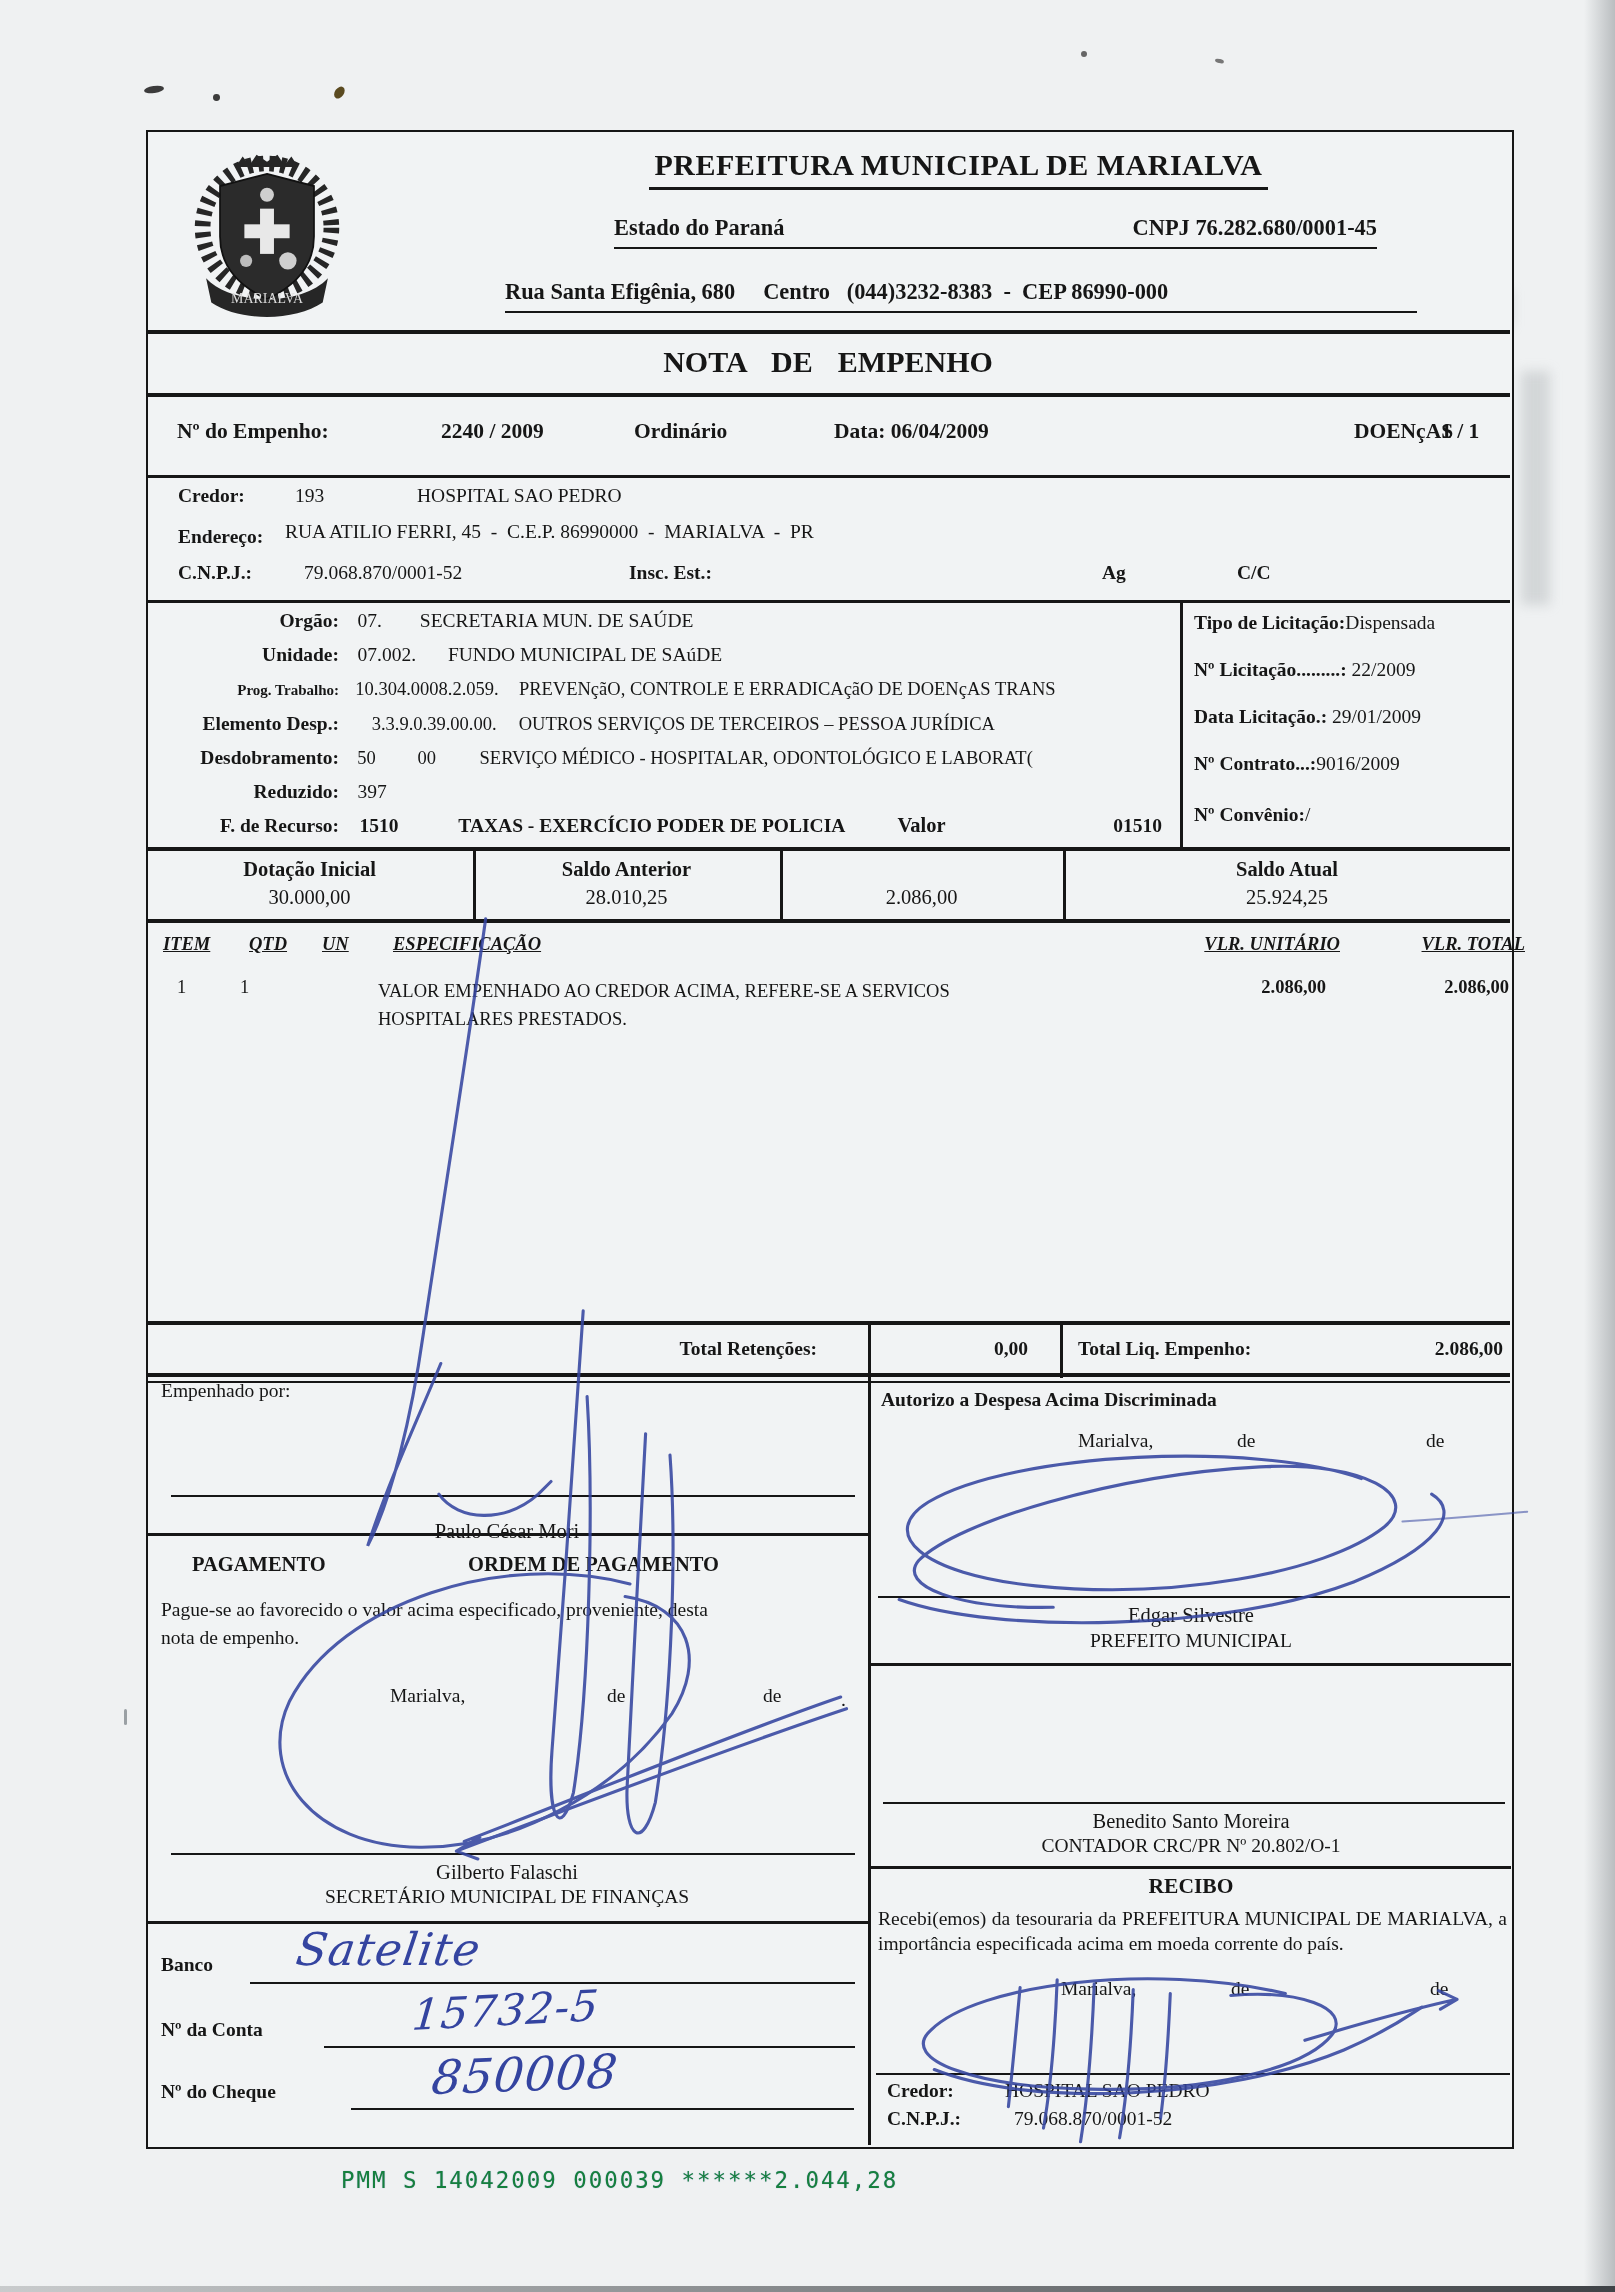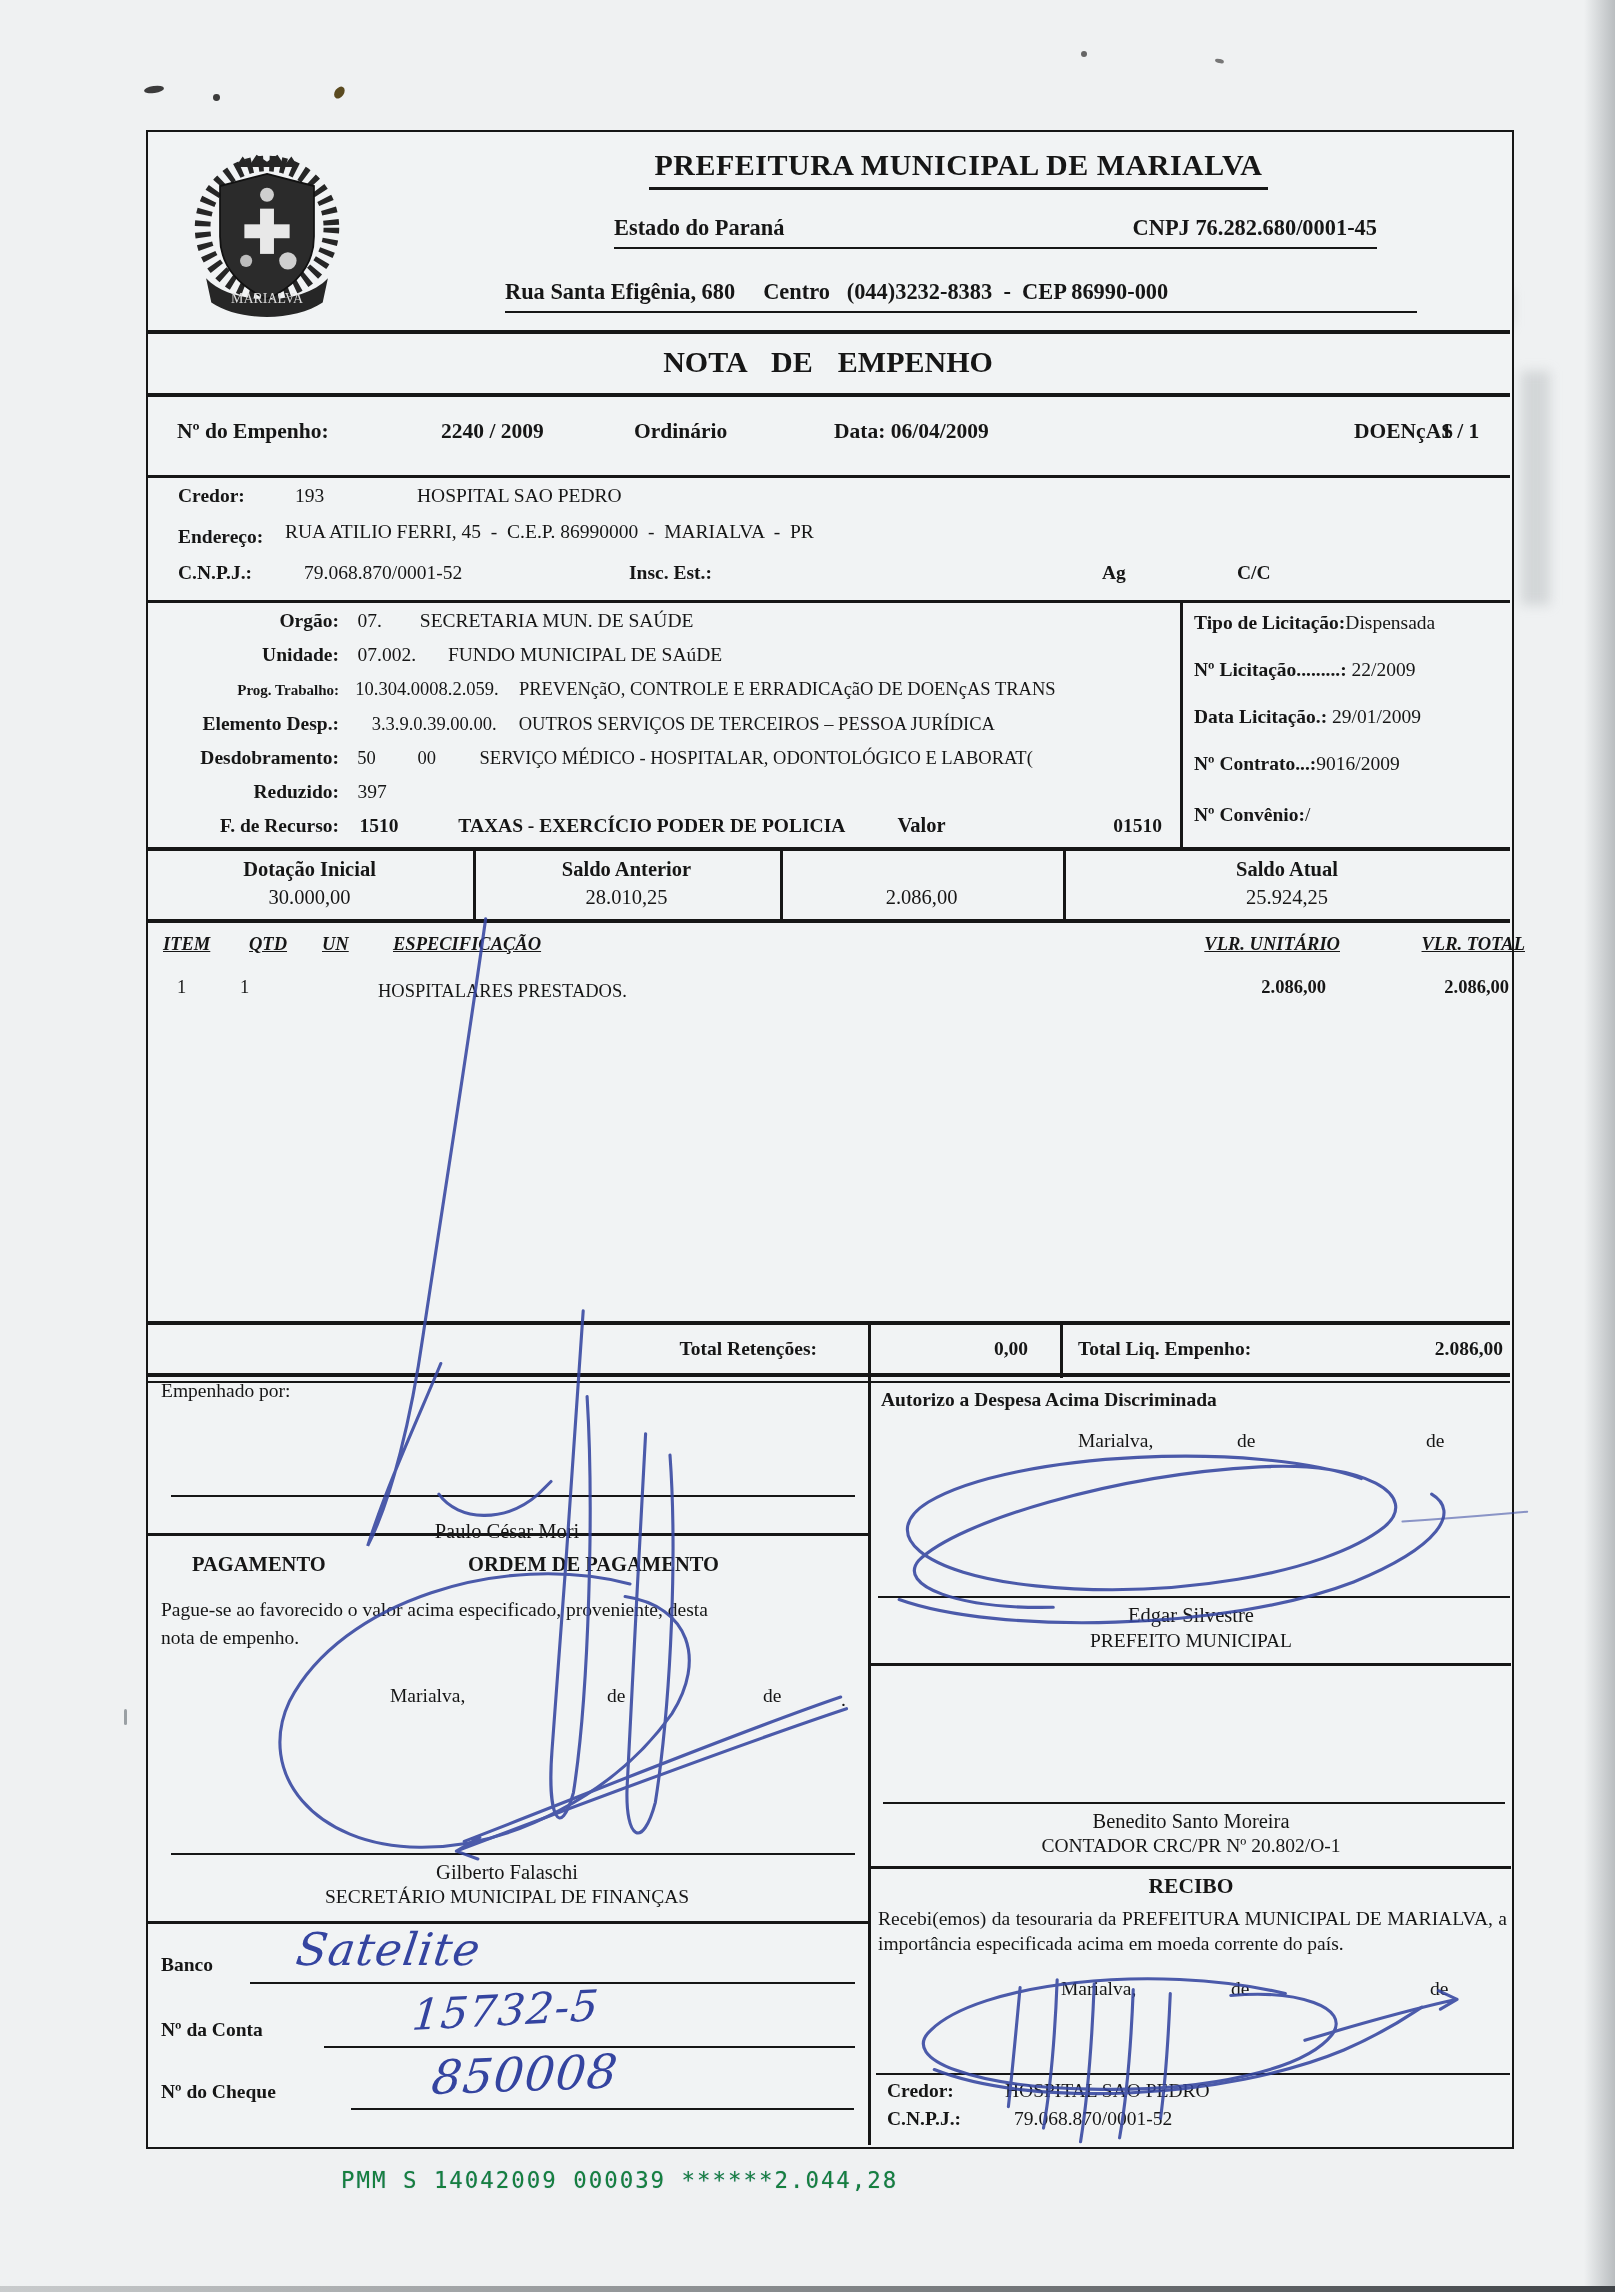--- a/index.html
+++ b/index.html
@@ -173,20 +173,21 @@
   <span class="abs b i f19" style="left:148px;top:934px;text-decoration:underline;">ITEM</span>
   <span class="abs b i f19" style="left:234px;top:934px;text-decoration:underline;">QTD</span>
   <span class="abs b i f19" style="left:307px;top:934px;text-decoration:underline;">UN</span>
   <span class="abs b i f19" style="left:378px;top:934px;text-decoration:underline;">ESPECIFICAÇÃO</span>
   <div class="abs rt b i f19" style="left:1161px;top:934px;width:164px;text-decoration:underline;">VLR. UNITÁRIO</div>
   <div class="abs rt b i f19" style="left:1385px;top:934px;width:125px;text-decoration:underline;">VLR. TOTAL</div>
 
   <span class="abs f19" style="left:177px;top:977px;">1</span>
   <span class="abs f19" style="left:240px;top:977px;">1</span>
   <div class="abs f19" style="left:378px;top:977px;width:800px;line-height:28px;">
+    <div>VALOR EMPENHADO AO CREDOR ACIMA, REFERE-SE A SERVICOS</div>
     <div>HOSPITALARES PRESTADOS.</div>
   </div>
   <div class="abs rt b f19" style="left:1170px;top:977px;width:156px;">2.086,00</div>
   <div class="abs rt b f19" style="left:1365px;top:977px;width:144px;">2.086,00</div>
 
   <div class="hl" style="left:146px;top:1321px;width:1364px;height:3.9px;"></div>
   <div class="abs rt b f20" style="left:585px;top:1338px;width:232px;">Total Retenções:</div>
   <div class="abs rt b f20" style="left:926px;top:1338px;width:102px;">0,00</div>
   <span class="abs b f20" style="left:1078px;top:1338px;">Total Liq. Empenho:</span>
   <div class="abs rt b f20" style="left:1365px;top:1338px;width:138px;">2.086,00</div>

